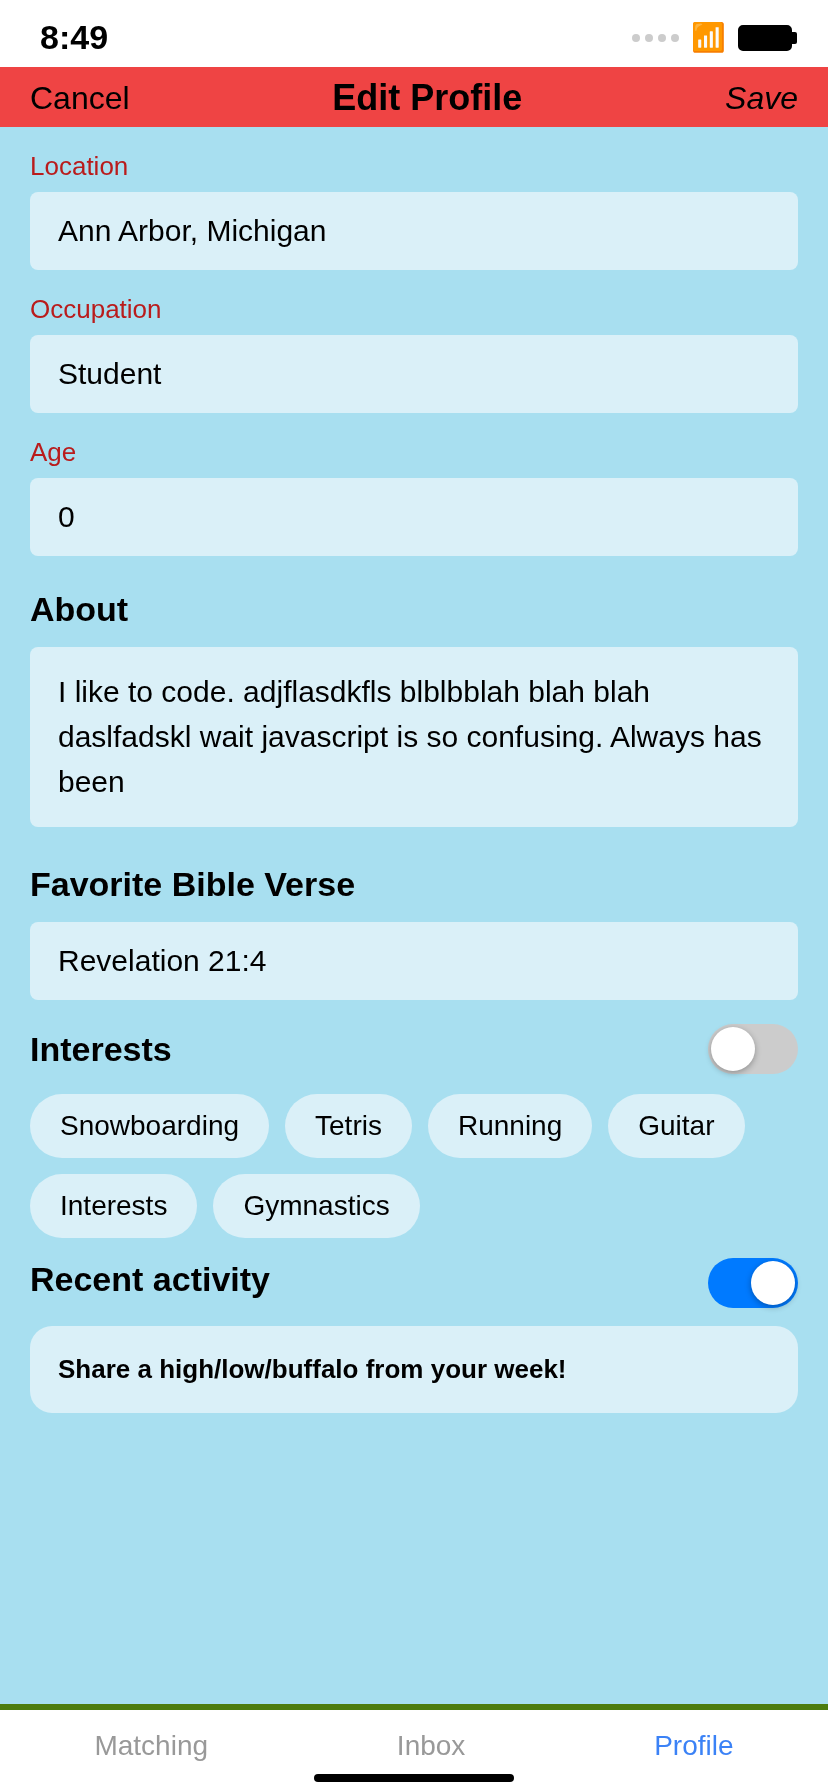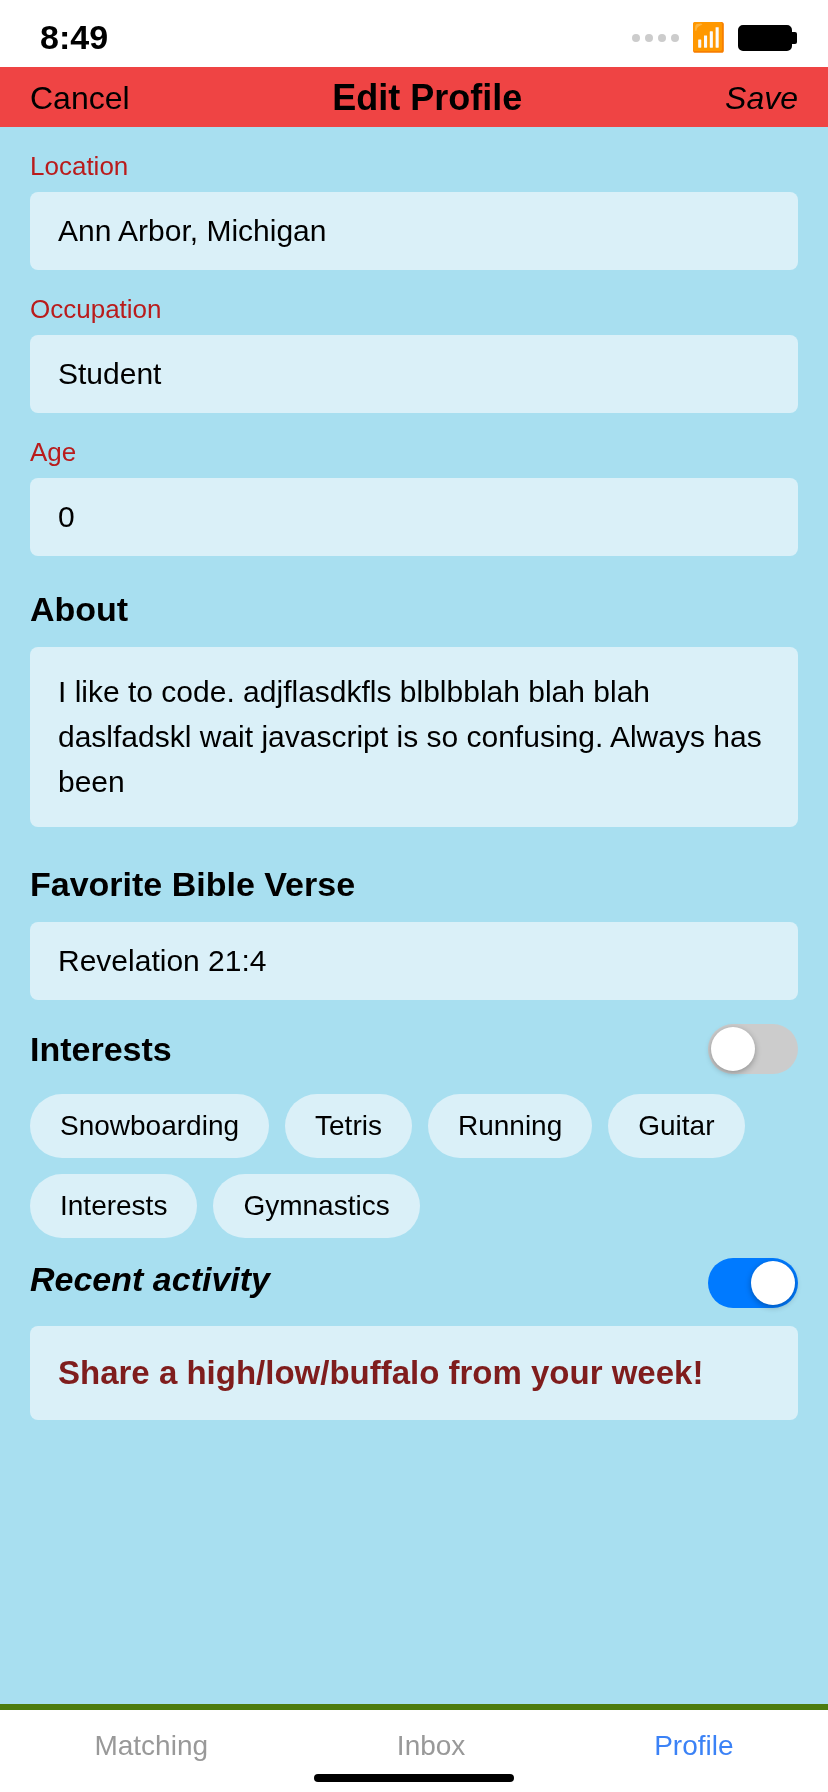--- a/index.html
+++ b/index.html
@@ -185,25 +185,25 @@
     .recent-activity-header {
       display: flex;
       justify-content: space-between;
       align-items: center;
       margin-bottom: 18px;
       margin-top: 18px;
     }
 
     .activity-card {
       background: #daf0f8;
-      border-radius: 8px;
+      border-radius: 22px;
       padding: 28px 28px;
-      font-size: 33px;
+      font-size: 26px;
       font-weight: 700;
-      color: #7f1d1d;
+      color: #000000;
     }
 
     
     .tab-bar {
       position: fixed;
       bottom: 0;
       width: 828px;
       background: #fff;
       border-top: 6px solid #4d7c0f;
       display: flex;
@@ -294,21 +294,21 @@
     <div class="interest-tag">Snowboarding</div>
     <div class="interest-tag">Tetris</div>
     <div class="interest-tag">Running</div>
     <div class="interest-tag">Guitar</div>
     <div class="interest-tag">Interests</div>
     <div class="interest-tag">Gymnastics</div>
   </div>
 
   
   <div class="recent-activity-header">
-    <div class="section-heading" style="margin-bottom:8px; margin-top:0;font-style:italic;">Recent activity</div>
+    <div class="section-heading" style="margin-bottom:8px; margin-top:0;">Recent activity</div>
     <div class="toggle on">
       <div class="toggle-knob"></div>
     </div>
   </div>
 
   <div class="activity-card">
     <span>Share a high/low/buffalo from your week!</span>
   </div>
 
   <div class="tab-spacer"></div>

